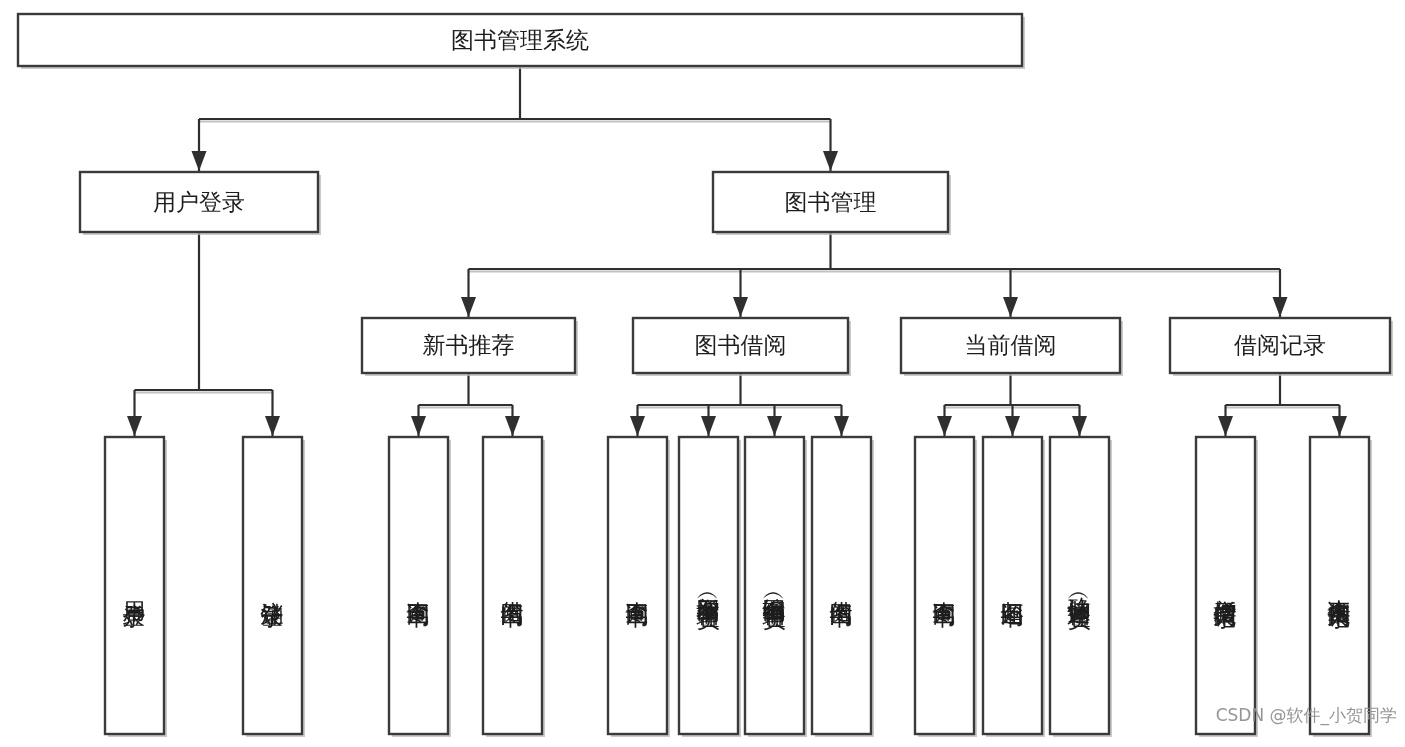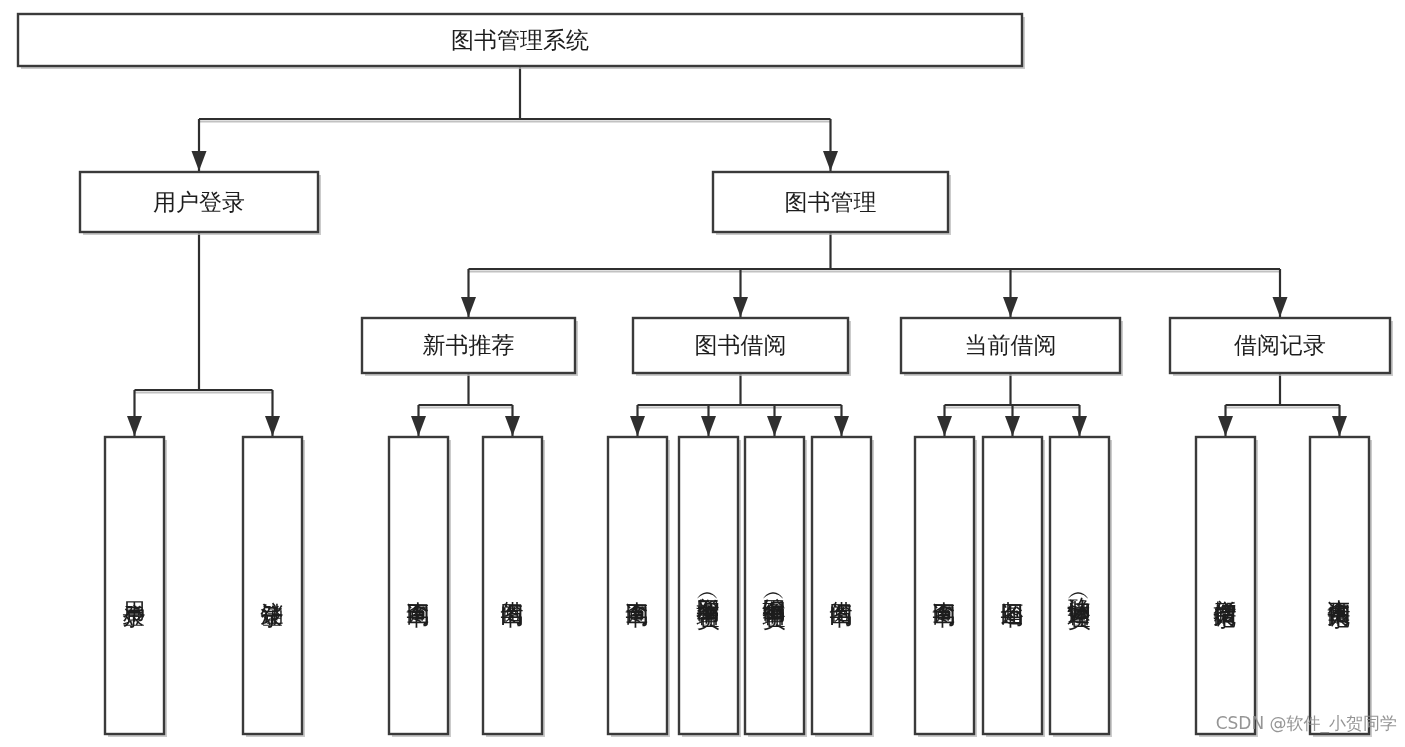--- a/index.html
+++ b/index.html
@@ -70,21 +70,21 @@
     font-size: 23px;
     line-height: 1.05;
     letter-spacing: 1.5px;
     color: #1d1d1d;
     white-space: nowrap;
     pointer-events: none;
   }
   .watermark {
     position: absolute;
     right: 8px;
-    bottom: 12px;
+    bottom: 20px;
     font-family: "DejaVu Sans", "Liberation Sans", sans-serif;
     font-size: 17px;
     color: #8d8d8d;
     opacity: 0.92;
     white-space: nowrap;
   }
 </style>
 </head>
 <body>
 

